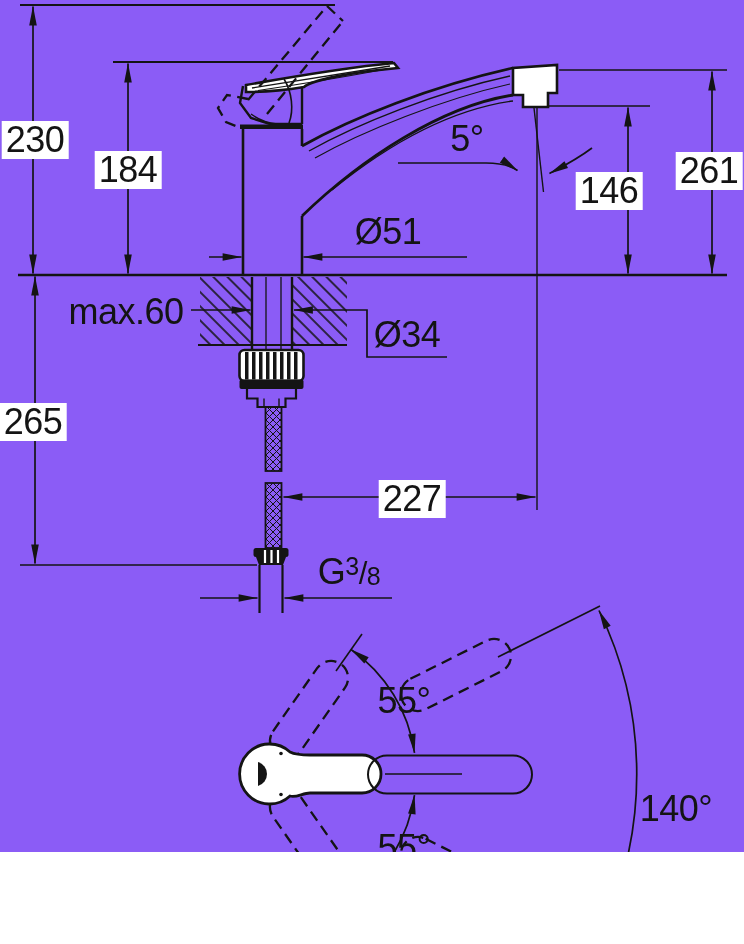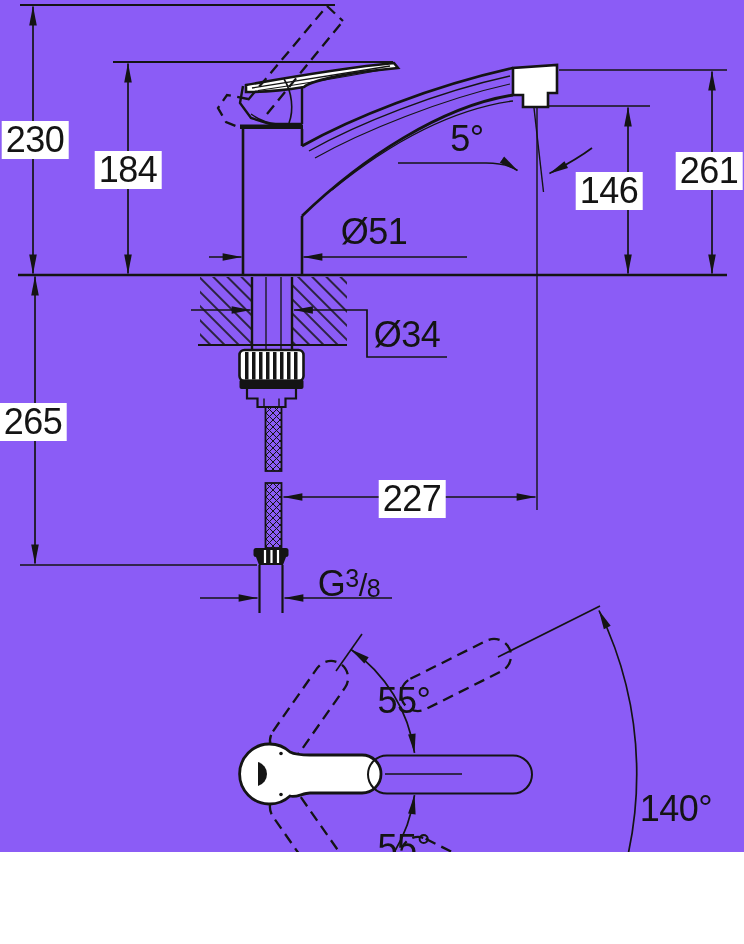--- a/index.html
+++ b/index.html
@@ -162,26 +162,27 @@
 
     <path d="M258,762 A12.5,12.5 0 0 1 258,786 Z" fill="#141414"></path>
     <circle cx="281" cy="753.5" r="1.8" fill="#141414"></circle>
     <circle cx="281" cy="794.5" r="1.8" fill="#141414"></circle>
   </g>
 </svg>
 
 <div class="lbl bgw" style="left:35px;top:140px">230</div>
 <div class="lbl bgw" style="left:128px;top:170px">184</div>
 <div class="lbl bgw" style="left:33px;top:422px">265</div>
-<div class="lbl" style="left:374px;top:232px">Ø51</div>
+<div class="lbl" style="left:126px;top:312px">max.60</div>
+<div class="lbl" style="left:388px;top:232px">Ø51</div>
 <div class="lbl" style="left:407px;top:335px">Ø34</div>
 <div class="lbl" style="left:467px;top:139px">5°</div>
 <div class="lbl bgw" style="left:609px;top:191px">146</div>
 <div class="lbl bgw" style="left:709px;top:171px">261</div>
 <div class="lbl bgw" style="left:412px;top:499px">227</div>
-<div class="lbl thread" style="left:349px;top:584px">
+<div class="lbl thread" style="left:349px;top:572px">
   <span>G</span><span class="sup">3</span><span class="slash">/</span><span class="den">8</span>
 </div>
 <div class="lbl" style="left:404px;top:701px">55°</div>
 <div class="lbl" style="left:404px;top:848px">55°</div>
 <div class="lbl" style="left:676px;top:809px">140°</div>
 
 </div>
 
 </body></html>

